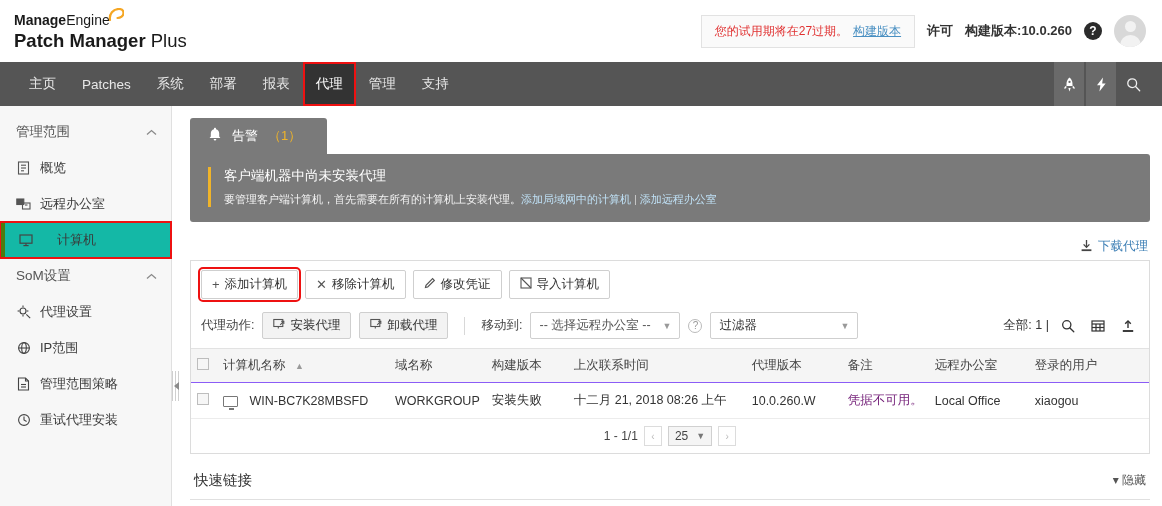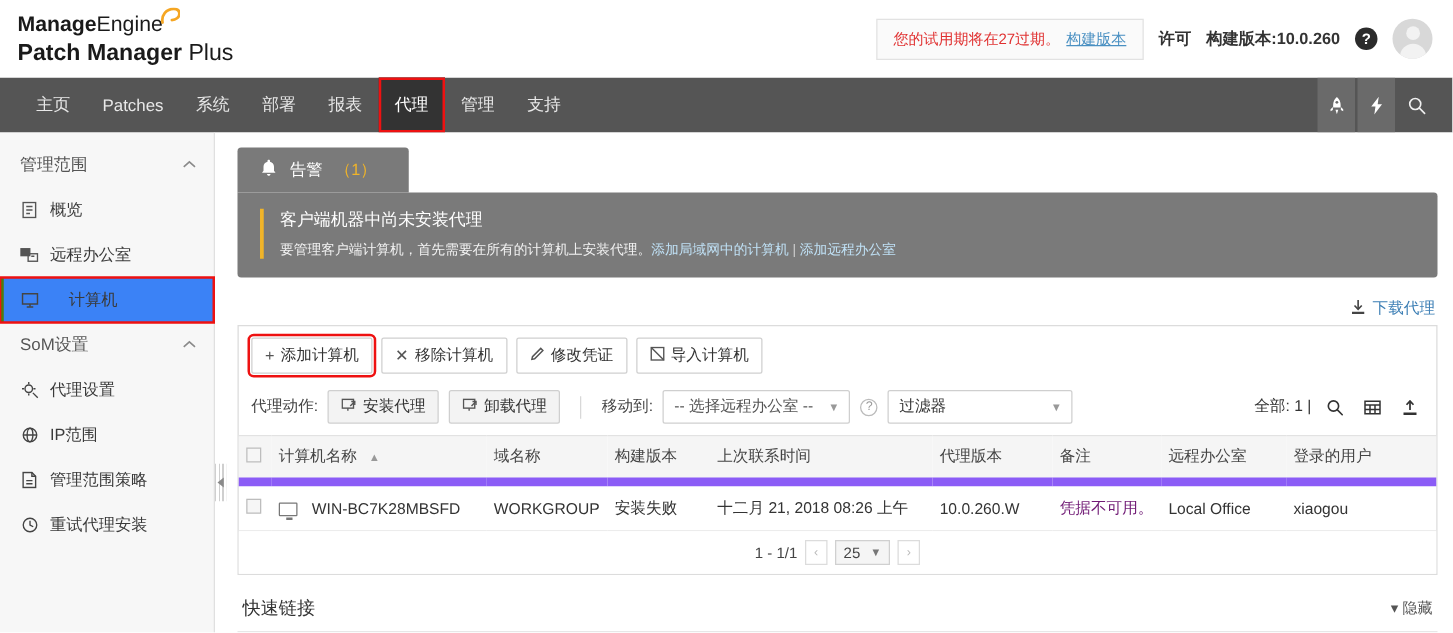--- a/index.html
+++ b/index.html
@@ -8,21 +8,21 @@
     font-family: "Liberation Sans", "DejaVu Sans", sans-serif;
     background: #fff; overflow: hidden;
   }
 
   
   .header {
     position: relative; height: 62px; background: #fff;
     display: flex; align-items: center; justify-content: space-between;
   }
   .brand { padding-left: 14px; line-height: 1.05; }
-  .brand-me { font-size: 17px; font-weight: bold; color: #1a1a1a; position: relative; display:inline-block;}
+  .brand-me { font-size: 14px; font-weight: bold; color: #1a1a1a; position: relative; display:inline-block;}
   .brand-me .lt { font-weight: normal; }
   .me-swoosh { position: absolute; right: -14px; top: -5px; }
   .brand-pm { font-size: 18.5px; font-weight: bold; color: #1a1a1a; margin-top: 2px; }
   .brand-pm .plus { font-weight: normal; }
 
   .header-right { display: flex; align-items: center; gap: 12px; padding-right: 16px; }
   .trial-box {
     border: 1px solid #e2e2e2; background: #fafafa;
     padding: 7px 13px; font-size: 12px; color: #e03030;
   }
@@ -74,21 +74,21 @@
   .side-group {
     display: flex; align-items: center; justify-content: space-between;
     padding: 9px 14px 9px 16px; font-size: 13.5px; color: #555;
   }
   .caret-up { font-size: 10px; color: #888; }
   .side-item {
     display: flex; align-items: center; gap: 9px;
     padding: 9px 14px 9px 16px; font-size: 13px; color: #3a3a3a;
     cursor: pointer; position: relative;
   }
-  .side-item.selected { background: #3b82f6; border-left: 3px solid #4d7c0f; padding-left: 13px; gap: 24px; }
+  .side-item.selected { background: #14b8a6; border-left: 5px solid #4d7c0f; padding-left: 13px; gap: 24px; }
   .side-item.annotated { outline: 2px solid #ee1111; outline-offset: -1px; }
   .side-item .ic { width: 15px; height: 15px; display:flex; align-items:center; justify-content:center; color:#444; flex:none;}
 
   
   .main { flex: 1; background: #fff; position: relative; padding: 12px 12px 0 18px; overflow: hidden;}
 
   .alert-card { margin-right: 0; }
   .alert-tabbar { display: flex; }
   .alert-tab {
     background: #7a7a7a; color: #fff; font-size: 13px;
@@ -141,21 +141,21 @@
   .sel.office { width: 150px; }
   .sel.filter { width: 148px; color:#333; }
   .q-mark { width: 14px; height: 14px; border-radius: 50%; border: 1px solid #bbb;
             color: #999; font-size: 10px; display: flex; align-items: center; justify-content: center; }
   .spacer { flex: 1; }
   .total { font-size: 12.5px; color: #333; white-space: nowrap; }
   .mini-ic { color: #333; display: flex; align-items: center; cursor: pointer; padding: 0 4px;}
 
   table { width: 100%; border-collapse: collapse; }
   thead th {
-    background: #f5f5f5; border-top: 1px solid #e2e2e2; border-bottom: 7px solid #8b5cf6;
+    background: #f5f5f5; border-top: 1px solid #e2e2e2; border-bottom: 1px solid #8b5cf6;
     font-size: 12.5px; font-weight: normal; color: #444; text-align: left;
     padding: 8px 6px; white-space: nowrap;
   }
   tbody td {
     font-size: 12.5px; color: #333; padding: 9px 6px; border-bottom: 1px solid #ececec;
     white-space: nowrap;
   }
   td.fail { color: #701a75; }
   .cbx { width: 12px; height: 12px; border: 1px solid #bdbdbd; background: #f6f6f6; display: inline-block; }
   .sort-asc { color: #999; font-size: 9px; margin-left: 6px; }

